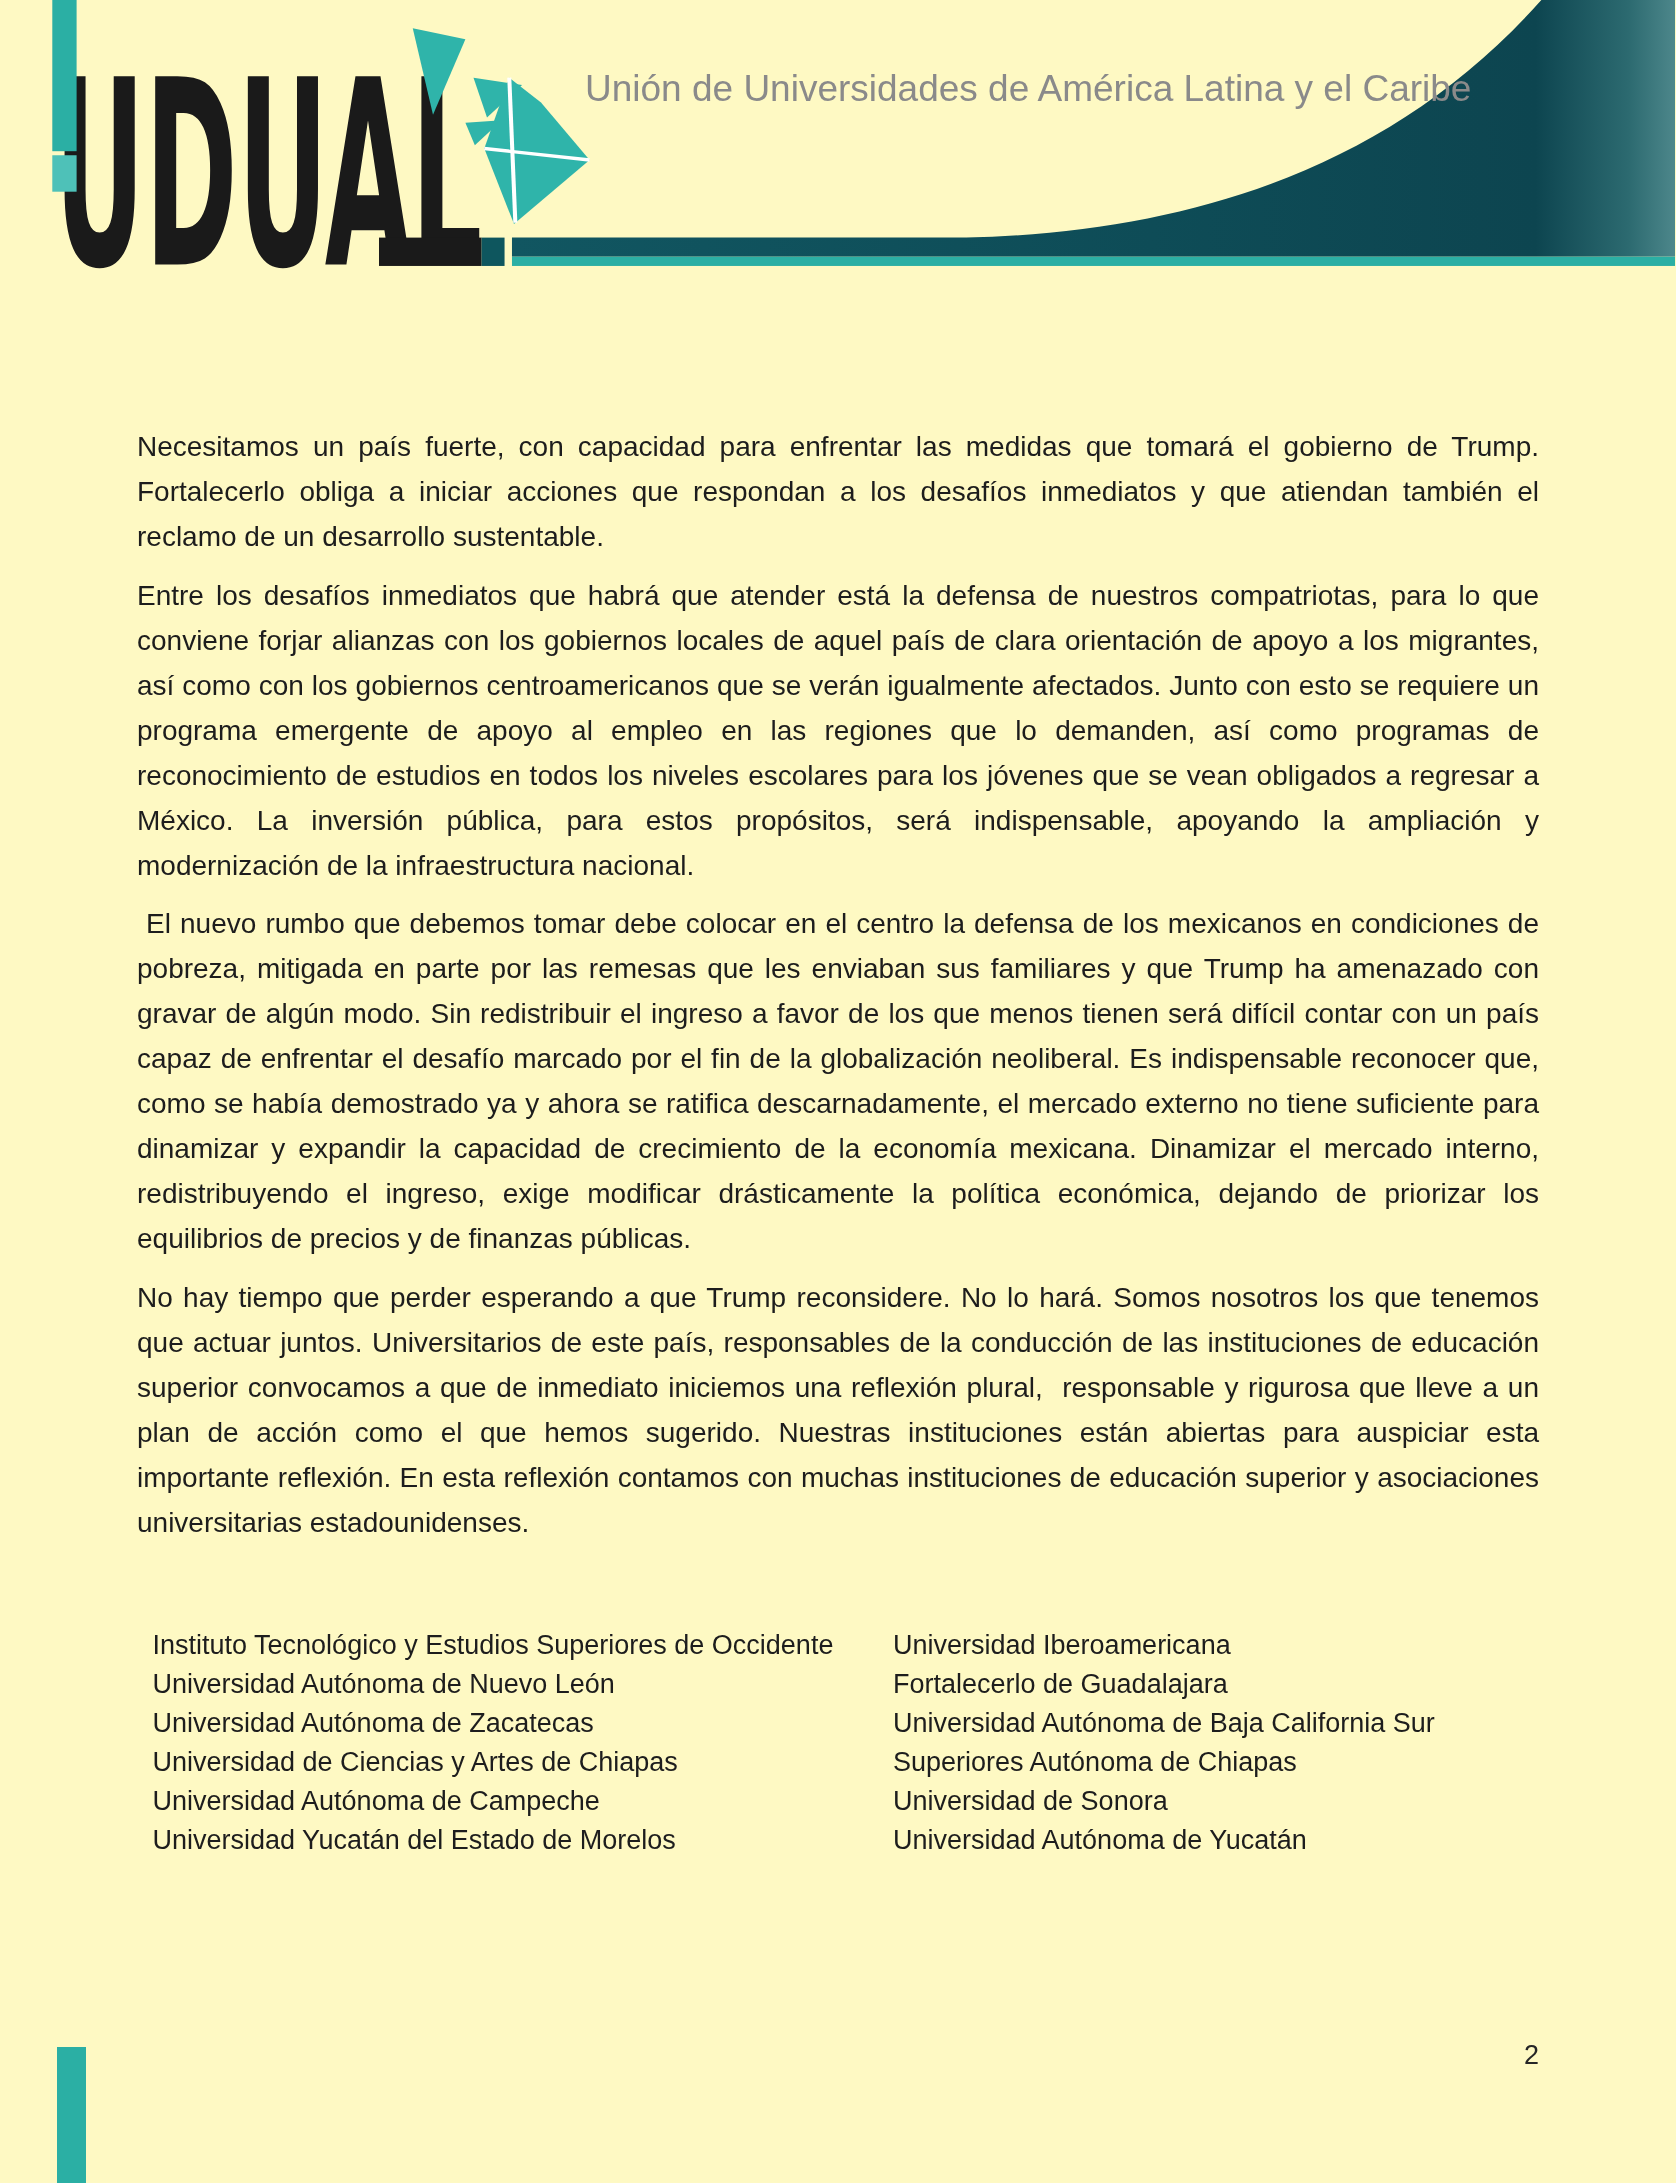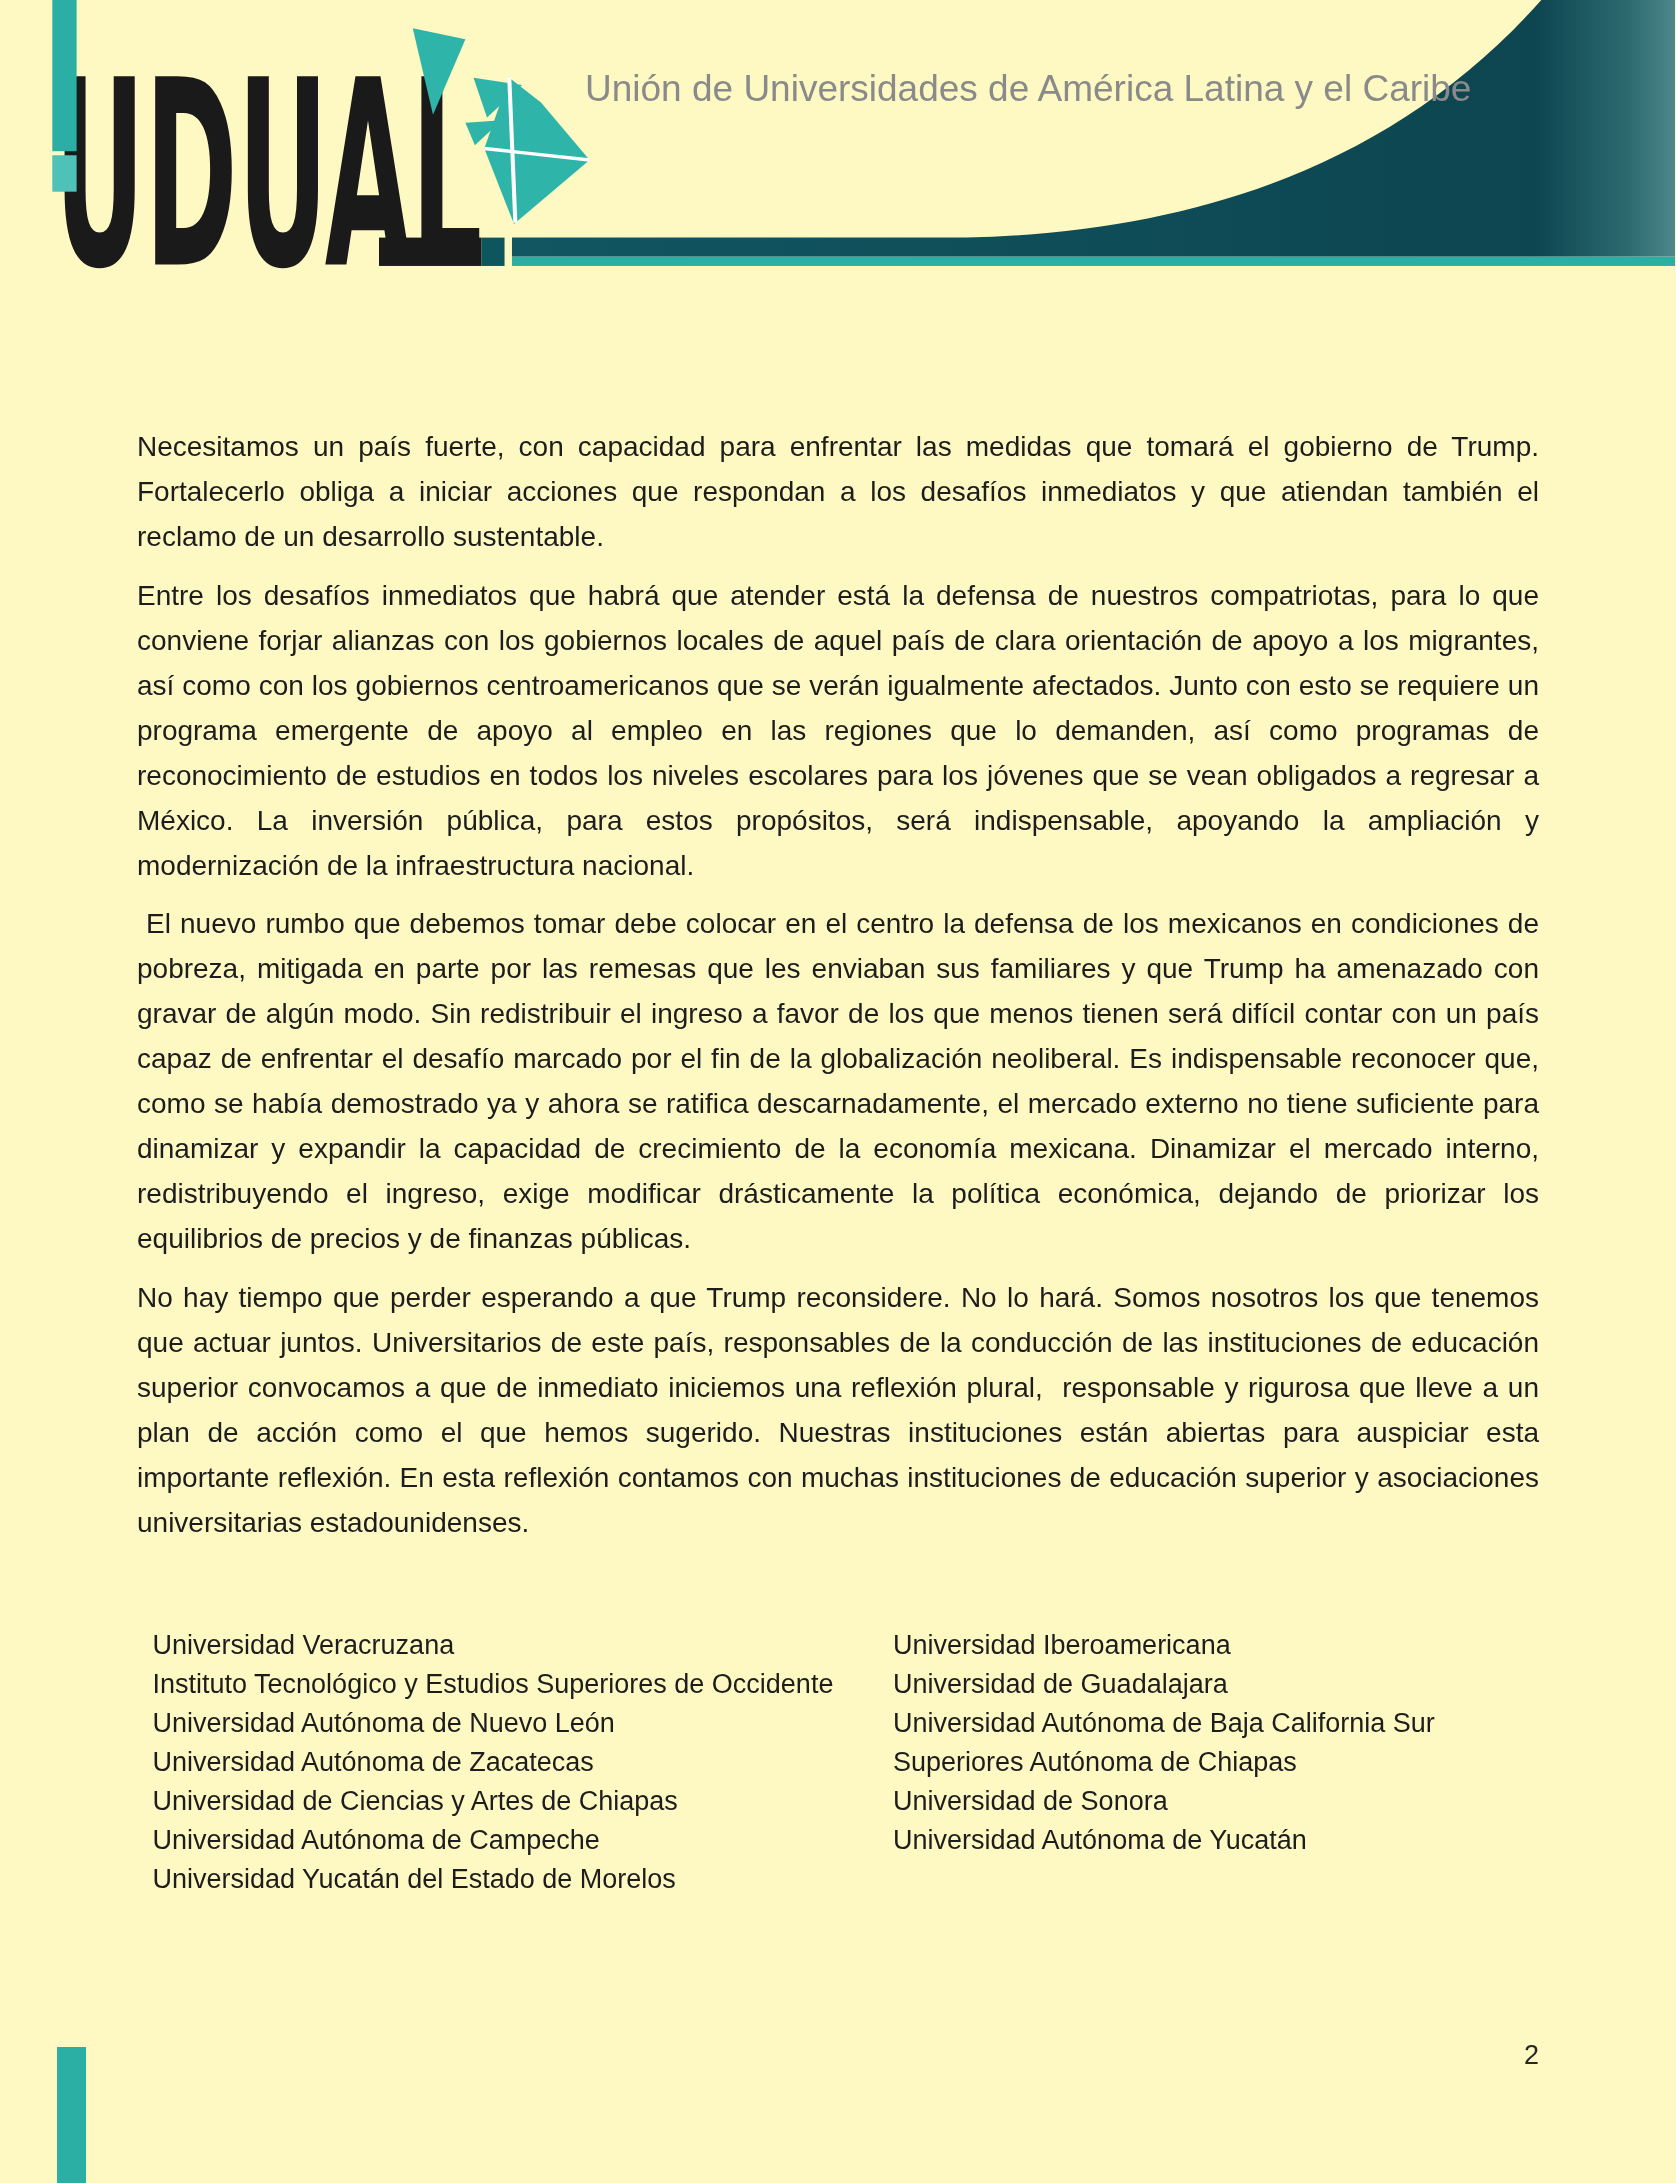--- a/index.html
+++ b/index.html
@@ -87,31 +87,30 @@
 
   <main class="content">
     <p>Necesitamos un país fuerte, con capacidad para enfrentar las medidas que tomará el gobierno de Trump. Fortalecerlo obliga a iniciar acciones que respondan a los desafíos inmediatos y que atiendan también el reclamo de un desarrollo sustentable.</p>
     <p>Entre los desafíos inmediatos que habrá que atender está la defensa de nuestros compatriotas, para lo que conviene forjar alianzas con los gobiernos locales de aquel país de clara orientación de apoyo a los migrantes, así como con los gobiernos centroamericanos que se verán igualmente afectados. Junto con esto se requiere un programa emergente de apoyo al empleo en las regiones que lo demanden, así como programas de reconocimiento de estudios en todos los niveles escolares para los jóvenes que se vean obligados a regresar a México. La inversión pública, para estos propósitos, será indispensable, apoyando la ampliación y modernización de la infraestructura nacional.</p>
     <p> El nuevo rumbo que debemos tomar debe colocar en el centro la defensa de los mexicanos en condiciones de pobreza, mitigada en parte por las remesas que les enviaban sus familiares y que Trump ha amenazado con gravar de algún modo. Sin redistribuir el ingreso a favor de los que menos tienen será difícil contar con un país capaz de enfrentar el desafío marcado por el fin de la globalización neoliberal. Es indispensable reconocer que, como se había demostrado ya y ahora se ratifica descarnadamente, el mercado externo no tiene suficiente para dinamizar y expandir la capacidad de crecimiento de la economía mexicana. Dinamizar el mercado interno, redistribuyendo el ingreso, exige modificar drásticamente la política económica, dejando de priorizar los equilibrios de precios y de finanzas públicas.</p>
     <p>No hay tiempo que perder esperando a que Trump reconsidere. No lo hará. Somos nosotros los que tenemos que actuar juntos. Universitarios de este país, responsables de la conducción de las instituciones de educación superior convocamos a que de inmediato iniciemos una reflexión plural,  responsable y rigurosa que lleve a un plan de acción como el que hemos sugerido. Nuestras instituciones están abiertas para auspiciar esta importante reflexión. En esta reflexión contamos con muchas instituciones de educación superior y asociaciones universitarias estadounidenses.</p>
   </main>
 
   <section class="universities">
     <ul class="col-left">
-      <li>Universidad Veracruzana</li>
       <li>Instituto Tecnológico y Estudios Superiores de Occidente</li>
       <li>Universidad Autónoma de Nuevo León</li>
       <li>Universidad Autónoma de Zacatecas</li>
       <li>Universidad de Ciencias y Artes de Chiapas</li>
       <li>Universidad Autónoma de Campeche</li>
       <li>Universidad Yucatán del Estado de Morelos</li>
     </ul>
     <ul class="col-right">
       <li>Universidad Iberoamericana</li>
-      <li>Universidad de Guadalajara</li>
+      <li>Fortalecerlo de Guadalajara</li>
       <li>Universidad Autónoma de Baja California Sur</li>
       <li>Superiores Autónoma de Chiapas</li>
       <li>Universidad de Sonora</li>
       <li>Universidad Autónoma de Yucatán</li>
     </ul>
   </section>
 
   <div class="page-number">2</div>
   <div class="footer-bar"></div>
 

